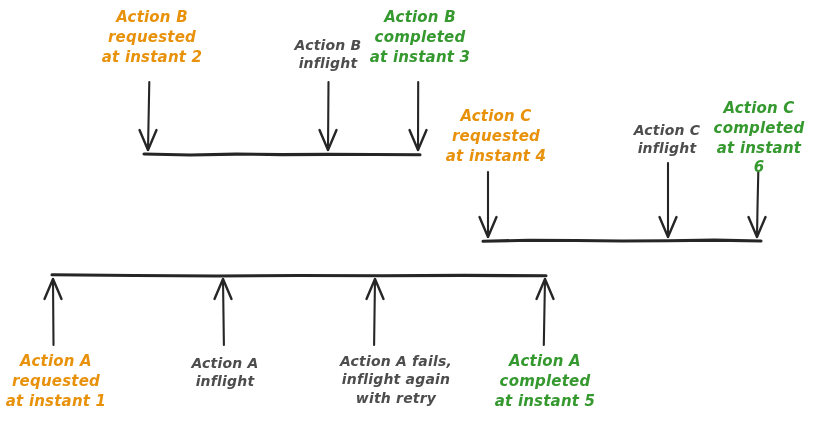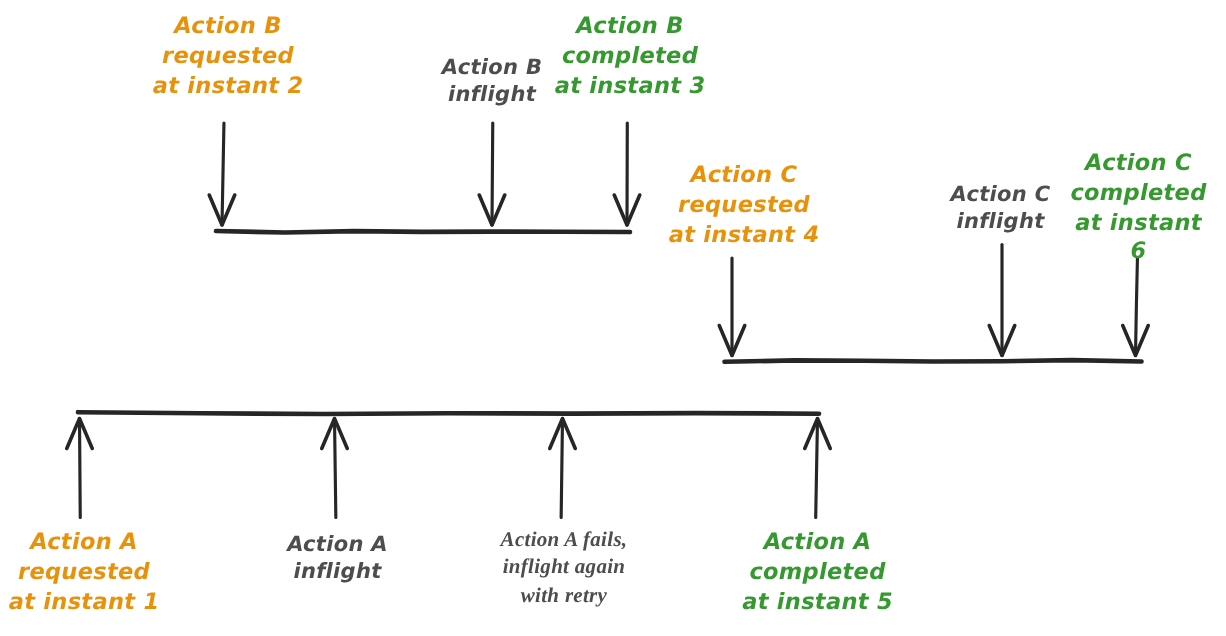--- a/index.html
+++ b/index.html
@@ -109,21 +109,21 @@
       <div class="label gray" style="left: 667px; top: 121px;">Action C
 inflight</div>
       <div class="label green" style="left: 759px; top: 99px;">Action C
 completed
 at instant 6</div>
       <div class="label orange" style="left: 56px; top: 352px;">Action A
 requested
 at instant 1</div>
       <div class="label gray" style="left: 225px; top: 354px;">Action A
 inflight</div>
-      <div class="label gray" style="left: 376px; top: 352px; font-family: Liberation Serif, serif;">Action A fails,
+      <div class="label gray" style="left: 396px; top: 352px;">Action A fails,
 inflight again
 with retry</div>
       <div class="label green" style="left: 545px; top: 352px;">Action A
 completed
 at instant 5</div>
     </div>
 
 </div>
 
 </body></html>

